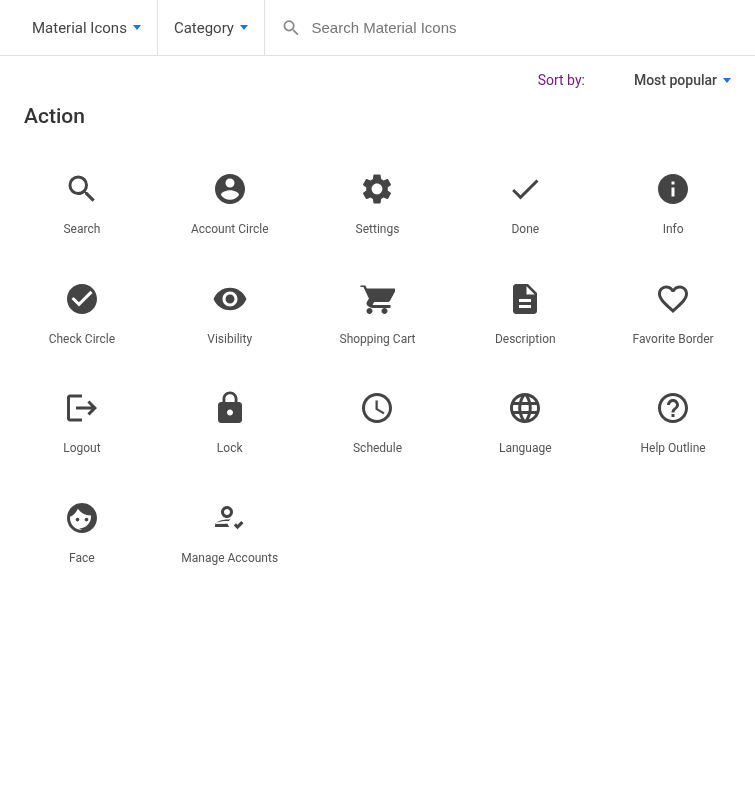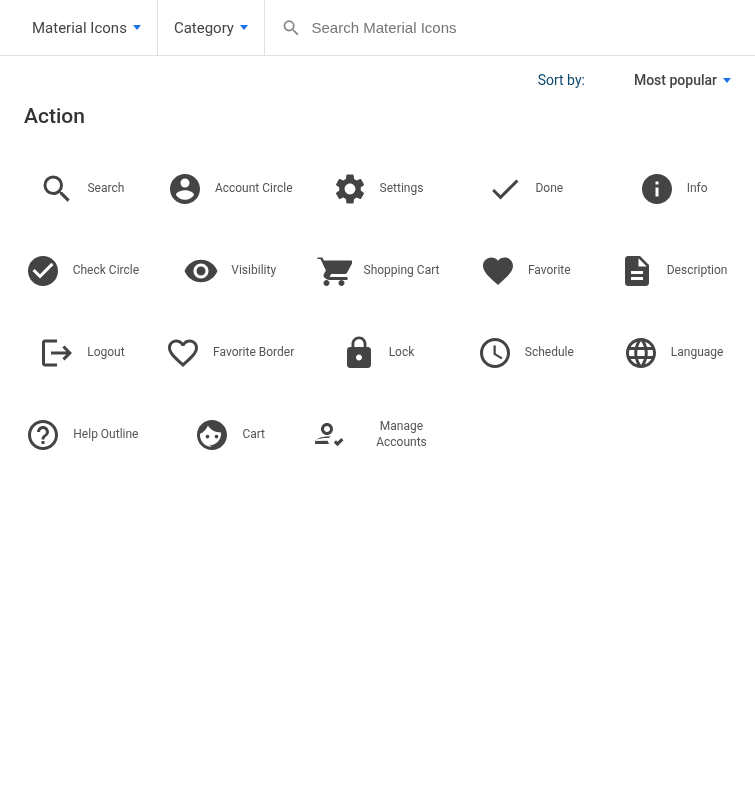--- a/index.html
+++ b/index.html
@@ -57,21 +57,21 @@
     
     .sort-bar {
       display: flex;
       justify-content: flex-end;
       align-items: center;
       padding: 16px 24px 8px;
       font-size: 14px;
       color: #444;
       gap: 6px;
     }
-    .sort-bar-label { color: #0c4a6e; }
+    .sort-bar-label { color: #701a75; }
     .sort-value { color: #444; font-weight: 500; margin-left: 43px; }
     .sort-arrow {
       width: 0; height: 0;
       border-left: 4px solid transparent;
       border-right: 4px solid transparent;
       border-top: 5px solid #1a73e8;
       display: inline-block;
     }
 
     
@@ -83,20 +83,21 @@
     }
 
     
     .icons-grid {
       display: grid;
       grid-template-columns: repeat(5, 1fr);
       padding: 16px 8px;
     }
     .icon-item {
       display: flex;
+      flex-direction: column;
       align-items: center;
       justify-content: center;
       padding: 24px 8px 16px;
       cursor: pointer;
       border-radius: 8px;
       gap: 12px;
     }
     .icon-symbol {
       font-size: 38px;
       color: #444;
@@ -217,59 +218,51 @@
 
   <div class="icon-item">
     <div class="icon-symbol">
       <svg viewBox="0 0 24 24">
           <path d="M7 18c-1.1 0-1.99.9-1.99 2S5.9 22 7 22s2-.9 2-2-.9-2-2-2zM1 2v2h2l3.6 7.59-1.35 2.45c-.16.28-.25.61-.25.96C5 16.1 6.9 18 9 18h12v-2H9.42c-.14 0-.25-.11-.25-.25l.03-.12.9-1.63H19c.75 0 1.41-.41 1.75-1.03l3.58-6.49A1 1 0 0 0 23.46 5H5.21l-.94-2H1zm16 16c-1.1 0-1.99.9-1.99 2s.89 2 1.99 2 2-.9 2-2-.9-2-2-2z"></path>
         </svg>
     </div>
     <span class="icon-label">Shopping Cart</span>
   </div>
 
-  <div class="icon-item">
-    <div class="icon-symbol">
-      <svg viewBox="0 0 24 24">
-          <path d="M12 21.35l-1.45-1.32C5.4 15.36 2 12.28 2 8.5 2 5.42 4.42 3 7.5 3c1.74 0 3.41.81 4.5 2.09C13.09 3.81 14.76 3 16.5 3 19.58 3 22 5.42 22 8.5c0 3.78-3.4 6.86-8.55 11.54L12 21.35z"></path>
-        </svg>
-    </div>
-    <span class="icon-label">Favorite</span>
-  </div>
 
   <div class="icon-item">
     <div class="icon-symbol">
       <svg viewBox="0 0 24 24">
           <path d="M14 2H6c-1.1 0-1.99.9-1.99 2L4 20c0 1.1.89 2 1.99 2H18c1.1 0 2-.9 2-2V8l-6-6zm2 16H8v-2h8v2zm0-4H8v-2h8v2zm-3-5V3.5L18.5 9H13z"></path>
         </svg>
     </div>
     <span class="icon-label">Description</span>
   </div>
 
   <div class="icon-item">
     <div class="icon-symbol">
       <svg viewBox="0 0 24 24">
+          <path d="M16.5 3c-1.74 0-3.41.81-4.5 2.09C10.91 3.81 9.24 3 7.5 3 4.42 3 2 5.42 2 8.5c0 3.78 3.4 6.86 8.55 11.54L12 21.35l1.45-1.32C18.6 15.36 22 12.28 22 8.5 22 5.42 19.58 3 16.5 3zm-4.4 15.55l-.1.1-.1-.1C7.14 14.24 4 11.39 4 8.5 4 6.5 5.5 5 7.5 5c1.54 0 3.04.99 3.57 2.36h1.87C13.46 5.99 14.96 5 16.5 5c2 0 3.5 1.5 3.5 3.5 0 2.89-3.14 5.74-7.9 10.05z"></path>
+        </svg>
+    </div>
+    <span class="icon-label">Favorite Border</span>
+  </div>
+
+  <div class="icon-item">
+    <div class="icon-symbol">
+      <svg viewBox="0 0 24 24">
           <path d="M17 7l-1.41 1.41L18.17 11H8v2h10.17l-2.58 2.58L17 17l5-5zM4 5h8V3H4c-1.1 0-2 .9-2 2v14c0 1.1.9 2 2 2h8v-2H4V5z"></path>
         </svg>
     </div>
     <span class="icon-label">Logout</span>
   </div>
 
   <div class="icon-item">
     <div class="icon-symbol">
       <svg viewBox="0 0 24 24">
-          <path d="M16.5 3c-1.74 0-3.41.81-4.5 2.09C10.91 3.81 9.24 3 7.5 3 4.42 3 2 5.42 2 8.5c0 3.78 3.4 6.86 8.55 11.54L12 21.35l1.45-1.32C18.6 15.36 22 12.28 22 8.5 22 5.42 19.58 3 16.5 3zm-4.4 15.55l-.1.1-.1-.1C7.14 14.24 4 11.39 4 8.5 4 6.5 5.5 5 7.5 5c1.54 0 3.04.99 3.57 2.36h1.87C13.46 5.99 14.96 5 16.5 5c2 0 3.5 1.5 3.5 3.5 0 2.89-3.14 5.74-7.9 10.05z"></path>
-        </svg>
-    </div>
-    <span class="icon-label">Favorite Border</span>
-  </div>
-
-  <div class="icon-item">
-    <div class="icon-symbol">
-      <svg viewBox="0 0 24 24">
           <path d="M18 8h-1V6c0-2.76-2.24-5-5-5S7 3.24 7 6v2H6c-1.1 0-2 .9-2 2v10c0 1.1.9 2 2 2h12c1.1 0 2-.9 2-2V10c0-1.1-.9-2-2-2zm-6 9c-1.1 0-2-.9-2-2s.9-2 2-2 2 .9 2 2-.9 2-2 2zm3.1-9H8.9V6c0-1.71 1.39-3.1 3.1-3.1 1.71 0 3.1 1.39 3.1 3.1v2z"></path>
         </svg>
     </div>
     <span class="icon-label">Lock</span>
   </div>
 
   <div class="icon-item">
     <div class="icon-symbol">
       <svg viewBox="0 0 24 24">
           <path d="M11.99 2C6.47 2 2 6.48 2 12s4.47 10 9.99 10C17.52 22 22 17.52 22 12S17.52 2 11.99 2zM12 20c-4.42 0-8-3.58-8-8s3.58-8 8-8 8 3.58 8 8-3.58 8-8 8zm.5-13H11v6l5.25 3.15.75-1.23-4.5-2.67V7z"></path>
@@ -295,21 +288,21 @@
     </div>
     <span class="icon-label">Help Outline</span>
   </div>
 
   <div class="icon-item">
     <div class="icon-symbol">
       <svg viewBox="0 0 24 24">
           <path d="M9 11.75c-.69 0-1.25.56-1.25 1.25s.56 1.25 1.25 1.25 1.25-.56 1.25-1.25S9.69 11.75 9 11.75zm6 0c-.69 0-1.25.56-1.25 1.25s.56 1.25 1.25 1.25 1.25-.56 1.25-1.25S15.69 11.75 15 11.75zM12 2C6.48 2 2 6.48 2 12s4.48 10 10 10 10-4.48 10-10S17.52 2 12 2zm0 18c-4.41 0-8-3.59-8-8 0-.29.02-.57.05-.86 2.36-1.05 4.23-2.98 5.21-5.37C11.07 8.33 13.05 9.5 15.2 10c.85.2 1.79.3 2.77.3H18c.02.23.03.46.03.7 0 4.41-3.59 8-8.03 8z"></path>
         </svg>
     </div>
-    <span class="icon-label">Cart</span>
+    <span class="icon-label">Face</span>
   </div>
 
   <div class="icon-item">
     <div class="icon-symbol">
       <svg viewBox="0 0 24 24">
           <path d="M10 12c2.21 0 4-1.79 4-4s-1.79-4-4-4-4 1.79-4 4 1.79 4 4 4zm0-6c1.1 0 2 .9 2 2s-.9 2-2 2-2-.9-2-2 .9-2 2-2zm0 7c-2.67 0-8 1.34-8 4v1h9.5c-.51-.63-.89-1.36-1.09-2.17L2 16c.2-.72 3.3-2 8-2 .46 0 .91.03 1.34.07.29-.73.7-1.4 1.21-1.98C11.51 13.03 10.76 13 10 13zm9.5 1l-2.5 2.5-1-1-1.5 1.5 2.5 2.5 4-4-1.5-1.5z"></path>
         </svg>
     </div>
     <span class="icon-label">Manage Accounts</span>
   </div>

